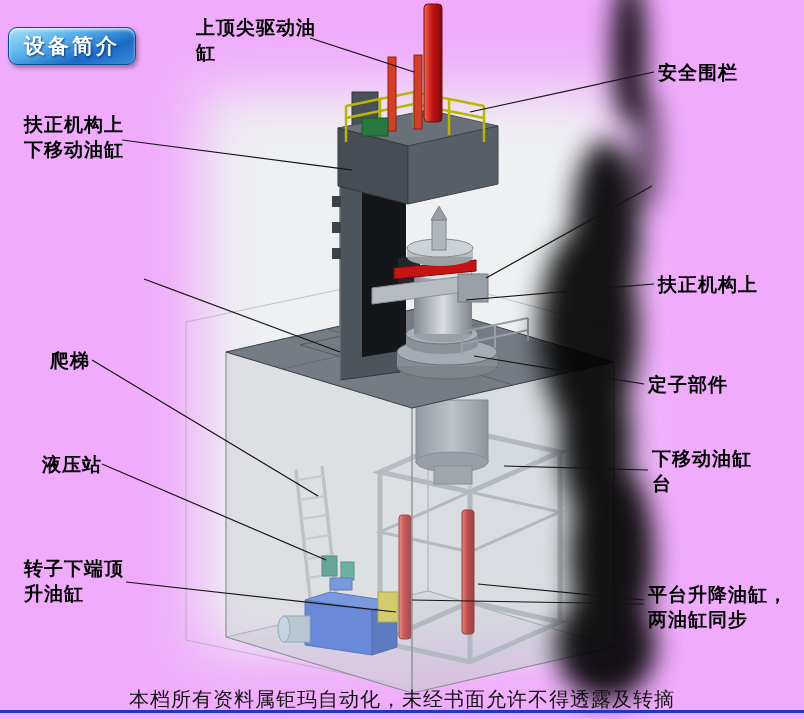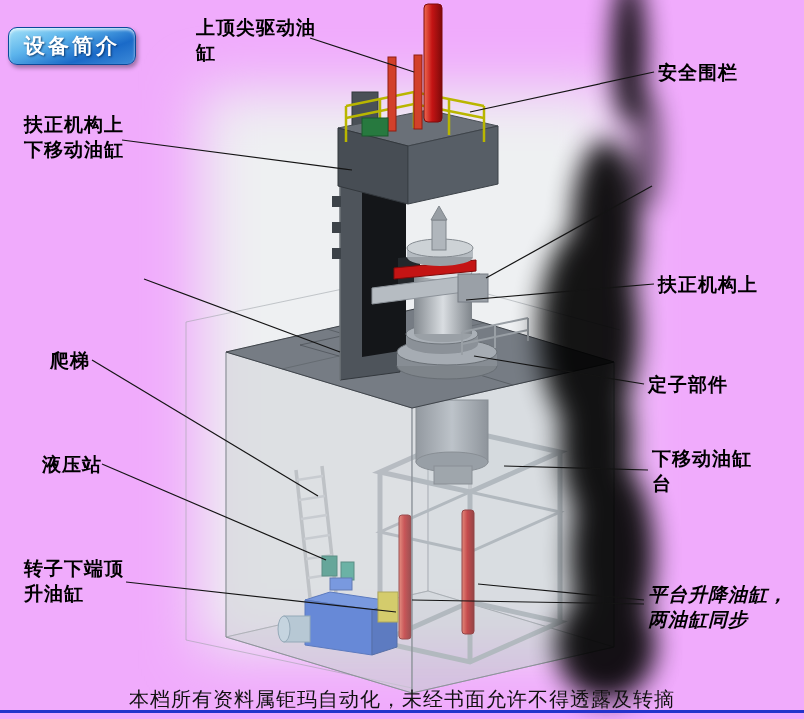--- a/index.html
+++ b/index.html
@@ -234,19 +234,19 @@
   <div class="callout" style="left:24px;  top:113px; width:112px;">扶正机构上
 下移动油缸</div>
   <div class="callout" style="left:658px; top:273px;">扶正机构上</div>
   <div class="callout" style="left:50px;  top:349px;">爬梯</div>
   <div class="callout" style="left:648px; top:373px;">定子部件</div>
   <div class="callout" style="left:42px;  top:453px;">液压站</div>
   <div class="callout" style="left:652px; top:447px; width:112px;">下移动油缸
 台</div>
   <div class="callout" style="left:24px;  top:557px; width:112px;">转子下端顶
 升油缸</div>
-  <div class="callout" style="left:648px; top:583px; width:152px;font-style:italic;">平台升降油缸，
+  <div class="callout" style="left:648px; top:583px; width:152px;">平台升降油缸，
 两油缸同步</div>
 
   <div class="footer-note">本档所有资料属钜玛自动化，未经书面允许不得透露及转摘</div>
   <div class="bottom-line"></div>
 
 </div>
 
 </body></html>

